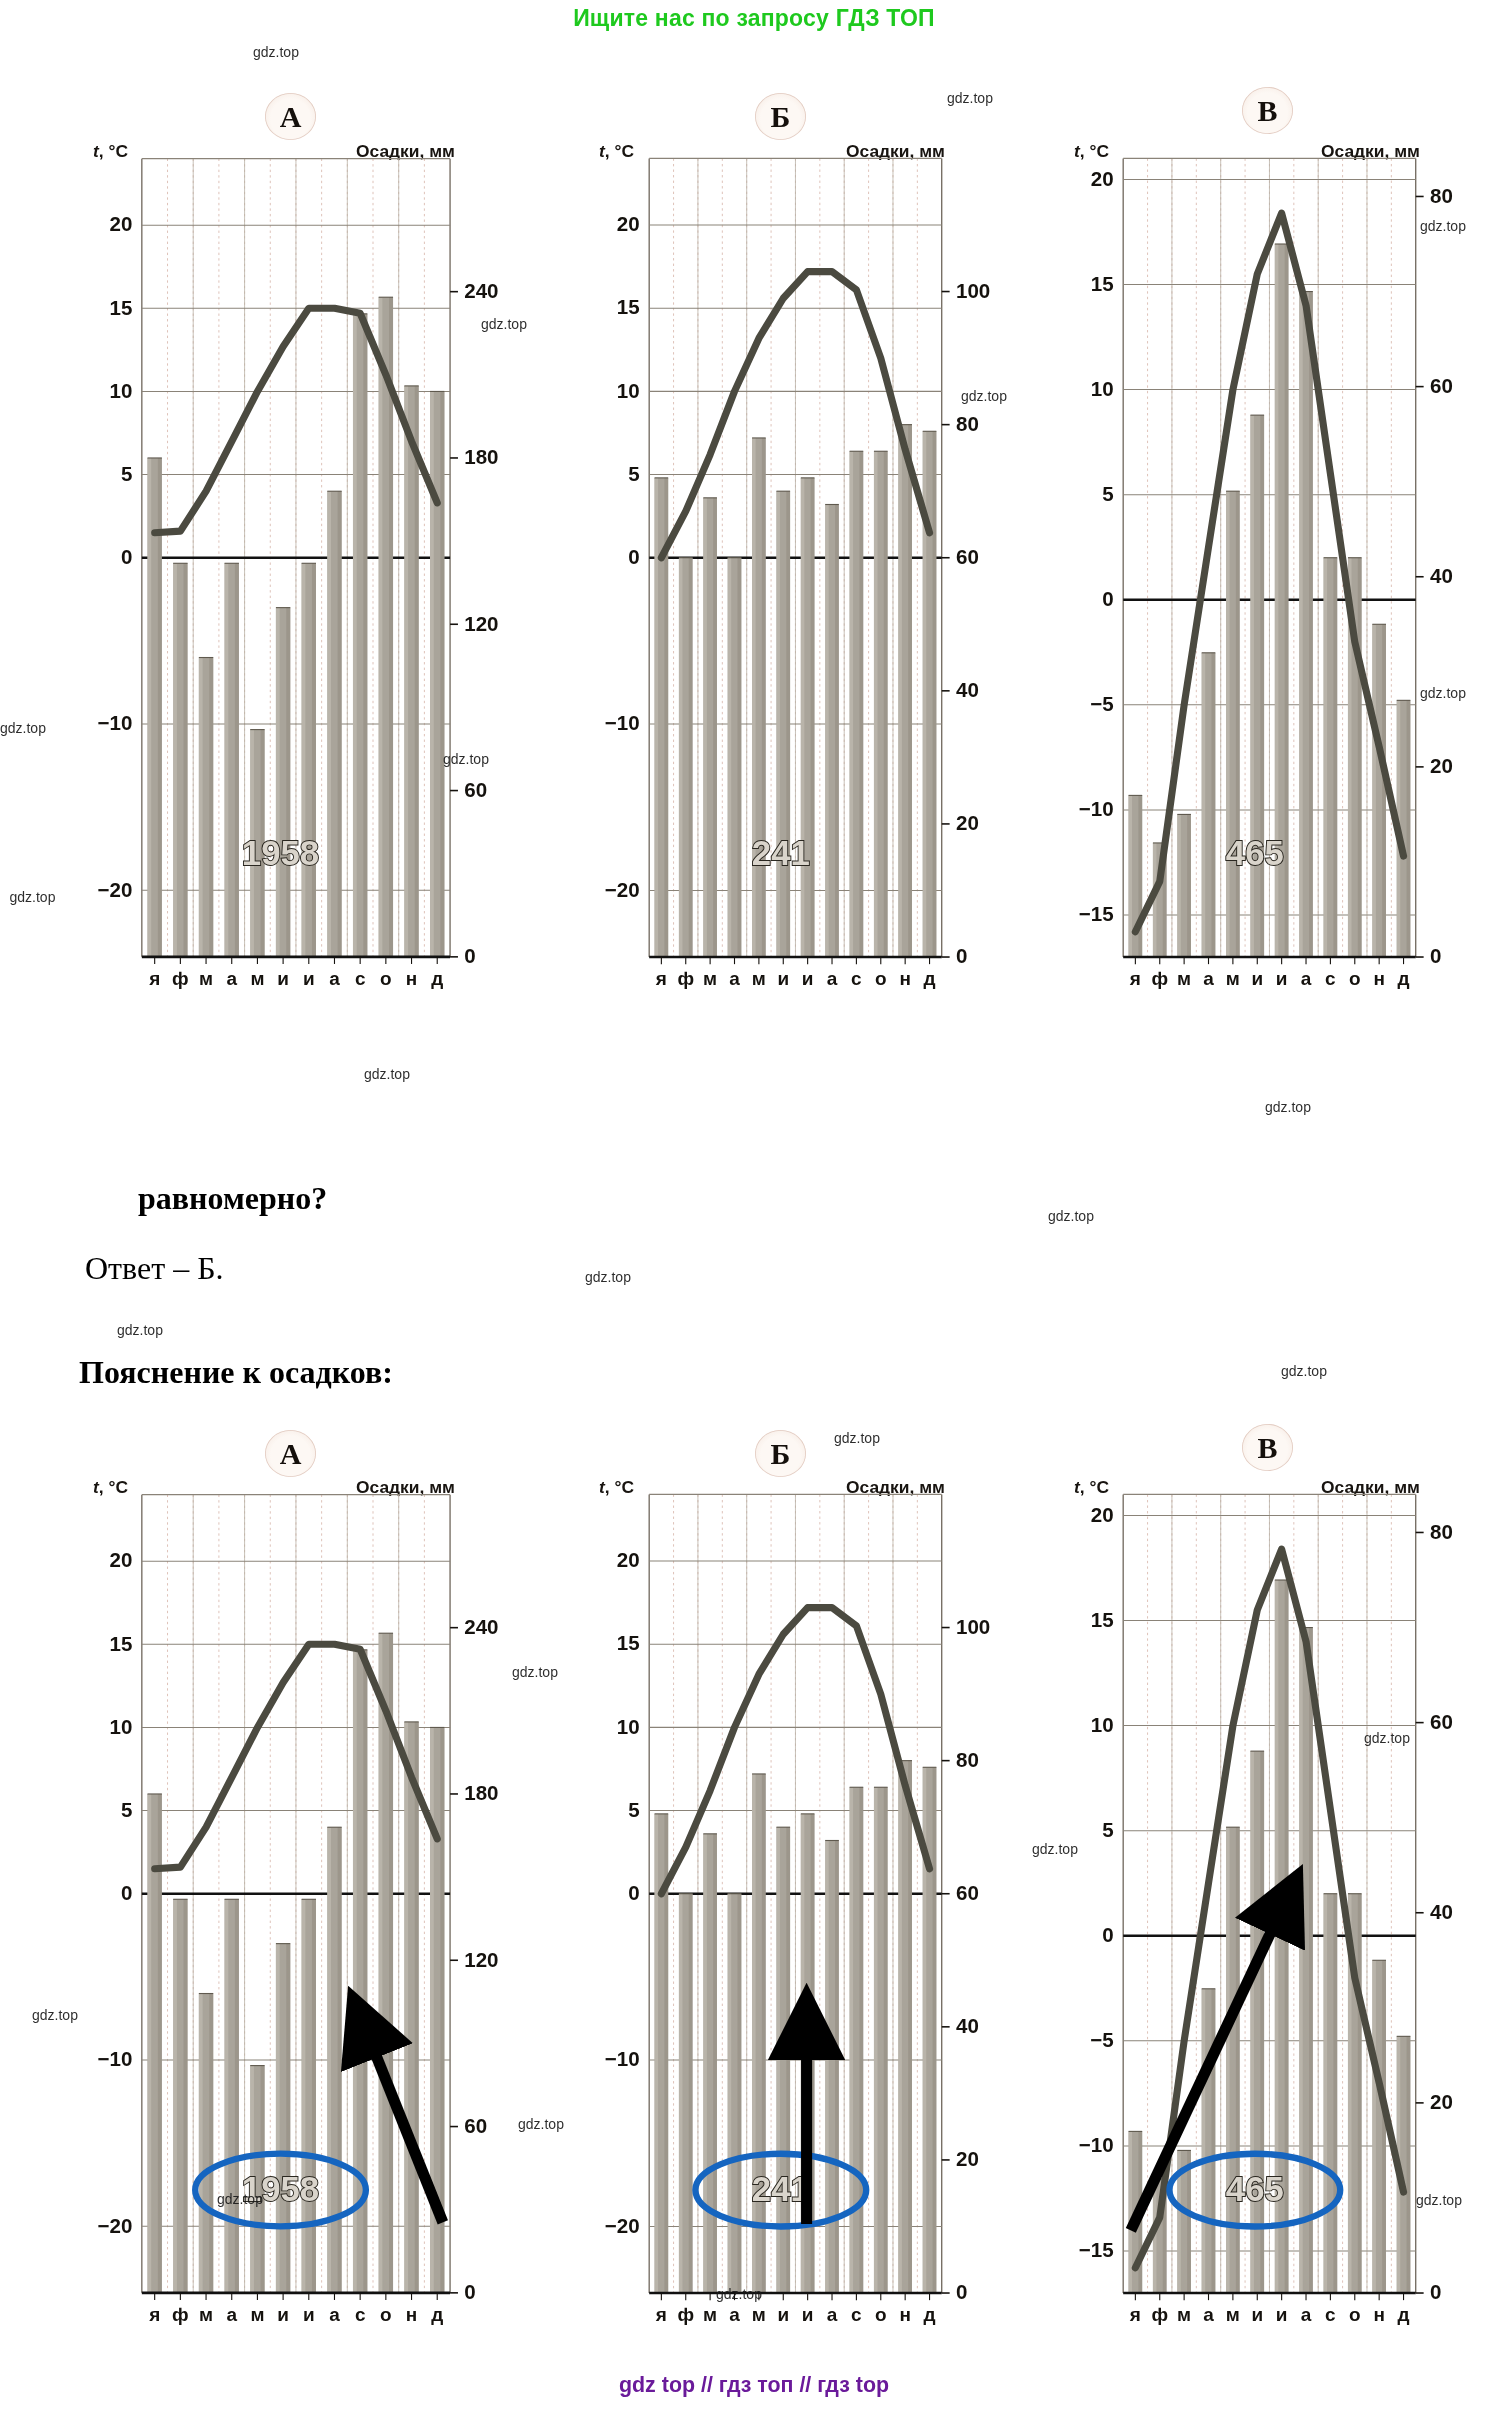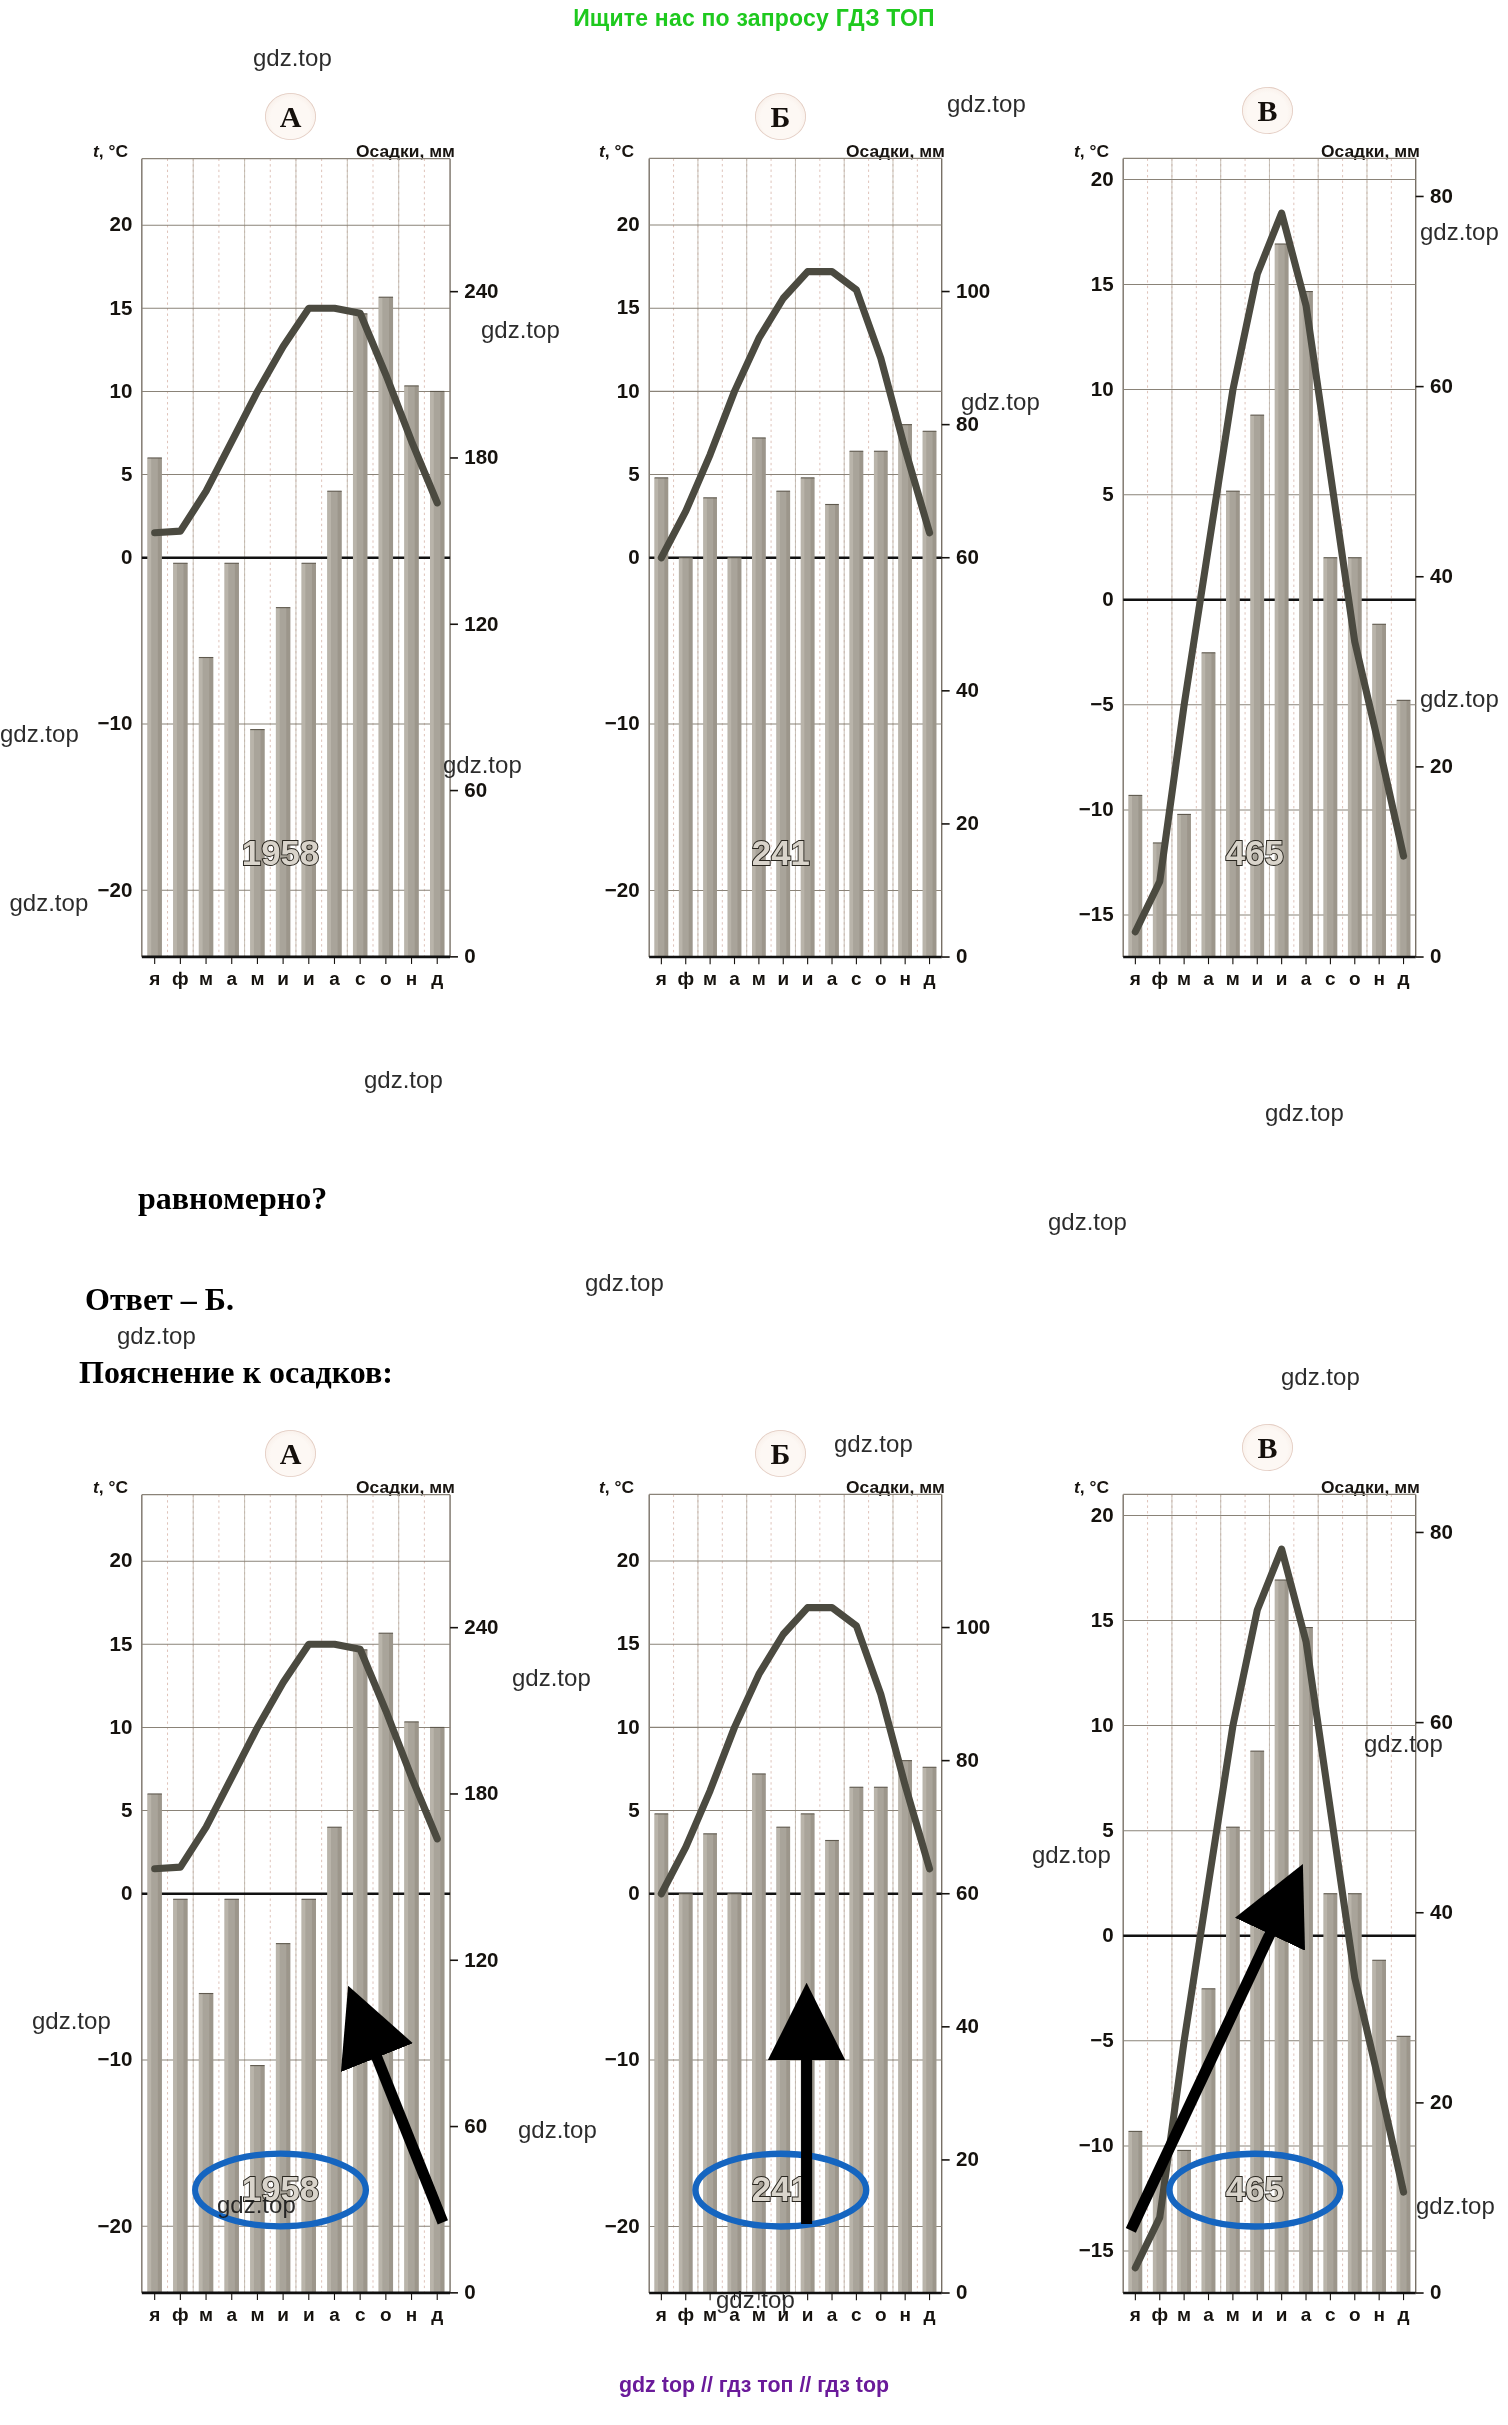--- a/index.html
+++ b/index.html
@@ -12,21 +12,21 @@
 
   
   .sitehdr{
     position:absolute;top:4.7px;left:0;width:1508px;text-align:center;
     color:#1ec91e;font-size:23px;font-weight:600;letter-spacing:0.2px;
     font-family:"Liberation Sans",sans-serif;
   }
 
   
   .wm{
-    position:absolute;color:#1a1a1a;font-size:24px;
+    position:absolute;color:#1a1a1a;font-size:14px;
     font-family:"Liberation Sans",sans-serif;white-space:nowrap;
     opacity:.92;
   }
 
   
   .footer{
     position:absolute;left:0;width:1508px;text-align:center;
     color:#6a1a9a;font-size:21.4px;font-weight:600;white-space:nowrap;
   }
 
@@ -518,21 +518,21 @@
           <text x="412.9166666666667" y="1106" text-anchor="middle" font-family="Liberation Sans,sans-serif" font-size="24" font-weight="700" fill="#15120e">о</text>
           <line x1="443.75" y1="1070" x2="443.75" y2="1079" stroke="#15120e" stroke-width="1.4"></line>
           <text x="443.75" y="1106" text-anchor="middle" font-family="Liberation Sans,sans-serif" font-size="24" font-weight="700" fill="#15120e">н</text>
           <line x1="474.5833333333333" y1="1070" x2="474.5833333333333" y2="1079" stroke="#15120e" stroke-width="1.4"></line>
           <text x="474.5833333333333" y="1106" text-anchor="middle" font-family="Liberation Sans,sans-serif" font-size="24" font-weight="700" fill="#15120e">д</text>
         </svg>
       </div>
     </div>
 
   <div class="prose q-line" style="left:138px;top:1177px;">равномерно?</div>
-  <div class="prose answer" style="left:85px;top:1281px;font-weight:bold;">Ответ – Б.</div>
+  <div class="prose answer" style="left:85px;top:1250px;">Ответ – Б.</div>
   <div class="prose explain" style="left:79px;top:1354px;">Пояснение к осадков:</div>
 
   <div id="bottom-charts">
       <div class="cap-letter" style="left: 265px; top: 1430px;">А</div>
       <div class="axlab" style="left: 93px; top: 1477px;"><i>t</i>, °C</div>
       <div class="axlab" style="left: 356px; top: 1477px;">Осадки, мм</div>
       <div class="cd" style="left: 47px; top: 1447px;">
         <svg width="490" height="933" viewBox="0 0 620 1180">
           <line x1="120" y1="60" x2="120" y2="1070" stroke="#6b6257" stroke-width="1.6"></line>
           <line x1="152.5" y1="60" x2="152.5" y2="1070" stroke="#d9b9ae" stroke-width="1.1" stroke-dasharray="3 4"></line>

